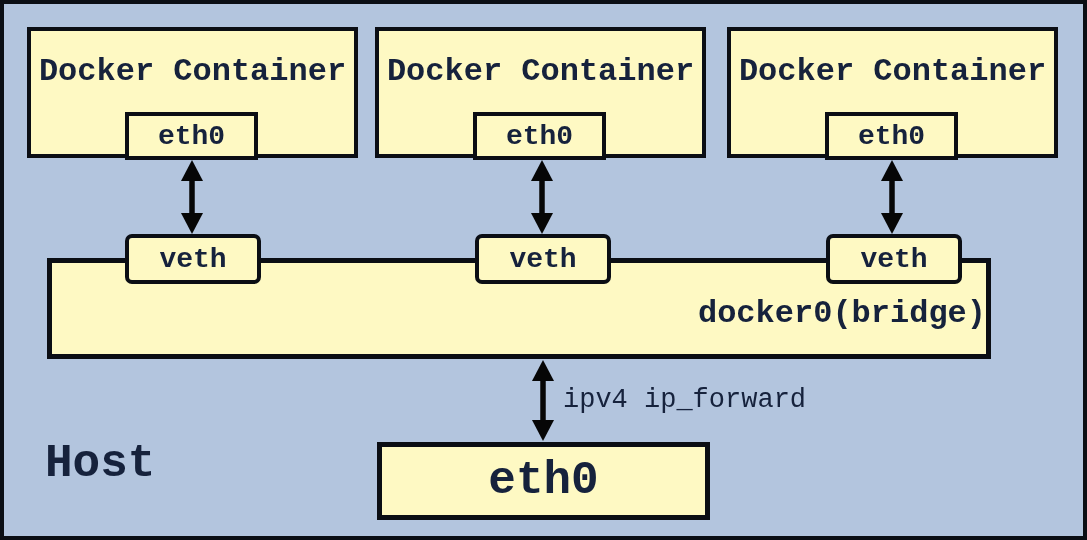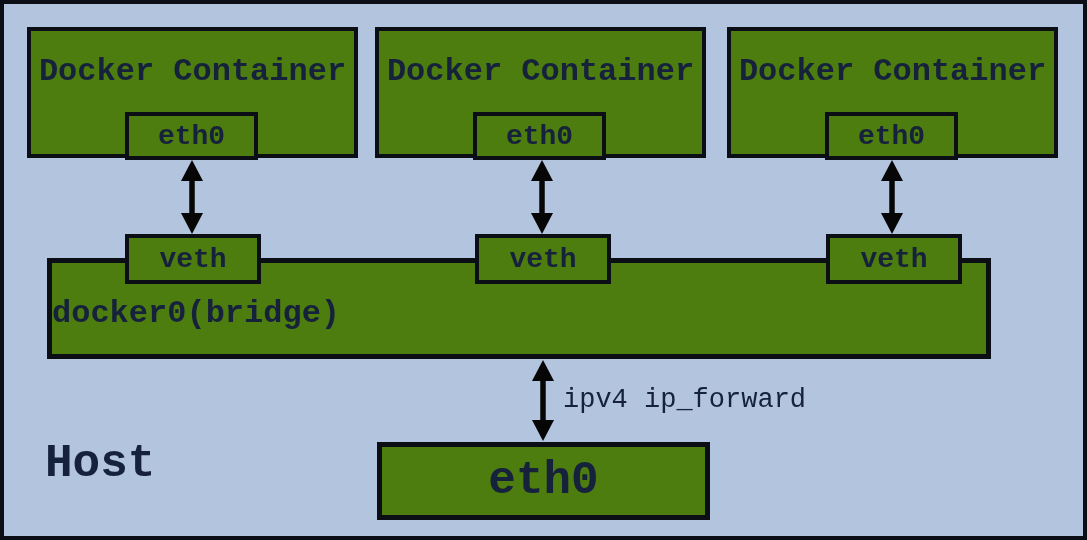--- a/index.html
+++ b/index.html
@@ -17,21 +17,21 @@
   .frame {
     position: absolute;
     left: 0; top: 0;
     width: 1079px;
     height: 532px;
     border: 4px solid #0b0e14;
     background: #b3c5de;
   }
   .box {
     position: absolute;
-    background: #4d7c0f;
+    background: #fef9c3;
     border: 4px solid #0b0e14;
     box-sizing: border-box;
     color: #16223c;
   }
   .container-box {
     width: 331px;
     height: 131px;
     top: 27px;
     text-align: center;
     font-size: 32px;
@@ -49,30 +49,31 @@
   }
   .ceth {
     width: 133px;
     height: 48px;
     top: 112px;
   }
   .veth {
     width: 136px;
     height: 50px;
     top: 234px;
+    border-radius: 7px;
   }
   .bridge {
     left: 47px;
     top: 258px;
     width: 944px;
     height: 101px;
     border-width: 5px;
     display: flex;
     align-items: center;
-    justify-content: flex-start;
+    justify-content: flex-end;
     font-size: 32px;
     font-weight: bold;
     padding-top: 10px;
     z-index: 3;
   }
   .host-eth {
     left: 377px;
     top: 442px;
     width: 333px;
     height: 78px;

